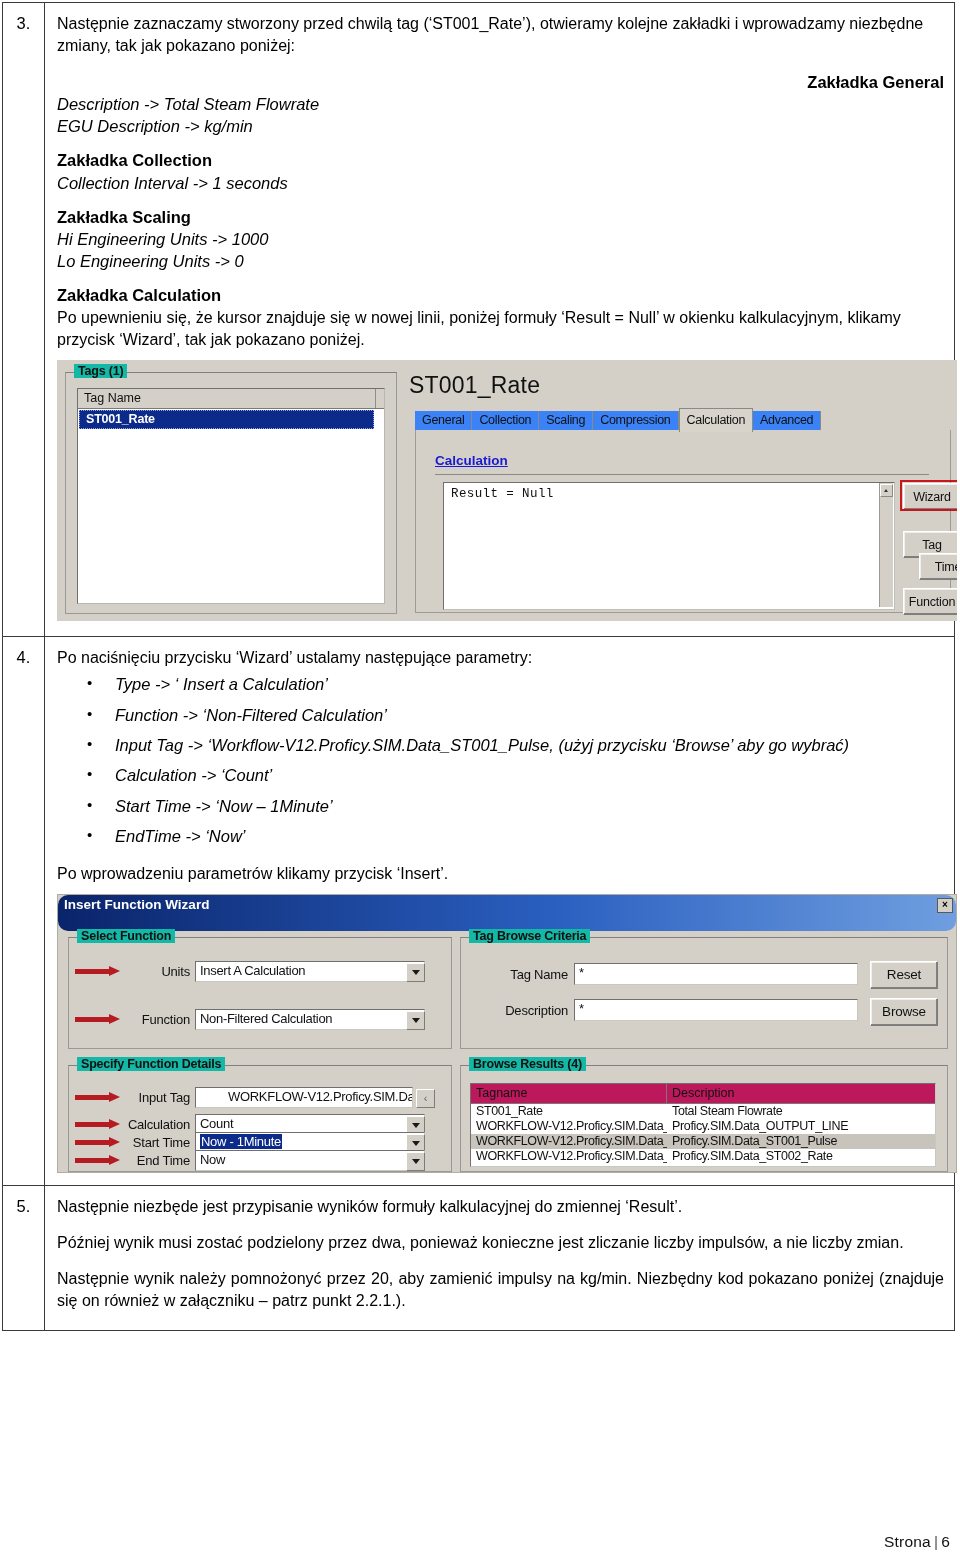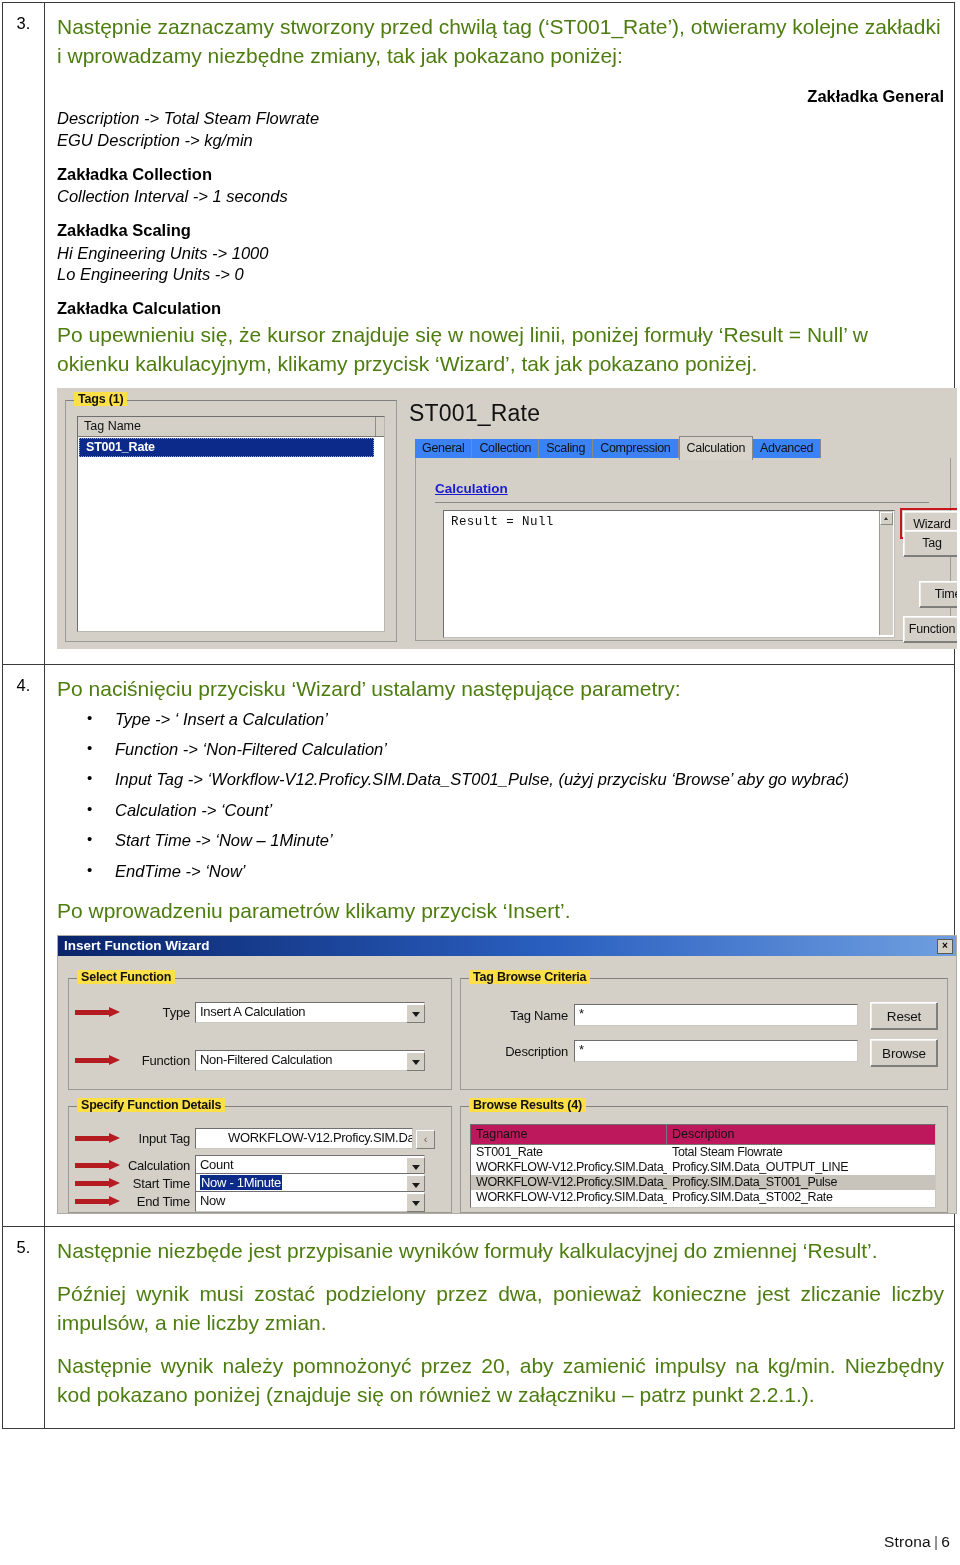--- a/index.html
+++ b/index.html
@@ -37,24 +37,24 @@
     font-weight: 400;
     padding-top: 11px;
     color: #000;
   }
   td.body-cell {
     padding: 10px 10px 12px 12px;
   }
 
   
   .para {
-    font-size: 21px;
+    font-size: 16px;
     line-height: 1.38;
     margin: 0 0 2px 0;
-    color: #4d7c0f;
+    color: #000000;
   }
   .para.justified { text-align: justify; }
   .heading {
     font-size: 16.5px;
     font-weight: bold;
     margin: 11px 0 1px 0;
     line-height: 1.35;
   }
   .heading.first { margin-top: 14px; text-align: right; }
   .ital {
@@ -103,21 +103,21 @@
   }
   .grp {
     position: absolute;
     border: 1.4px solid #9a9a94;
     border-top-color: #808080;
   }
   .grp-title {
     position: absolute;
     top: -9px;
     left: 8px;
-    background: #fde047;
+    background: #14b8a6;
     padding: 0 4px;
     font-size: 12.5px;
     font-weight: bold;
     color: #111;
     letter-spacing: -0.2px;
   }
   .listbox {
     position: absolute;
     background: #ffffff;
     border: 1.5px solid #6f6f6f;
@@ -267,28 +267,29 @@
     width: 900px;
     height: 279px;
     margin: 9px 0 0 0;
     background: #d4d0c8;
     border: 1px solid #b0aca4;
     box-sizing: border-box;
   }
   .titlebar {
     position: absolute;
     left: 0; top: 0; right: 0;
-    height: 20px;
+    height: 36px;
     background: linear-gradient(to right, #0a246a 0%, #2a5fc0 55%, #6f9fe0 100%);
     color: #ffffff;
     font-size: 13.5px;
     font-weight: bold;
     line-height: 20px;
     padding-left: 6px;
     box-sizing: border-box;
+    border-radius: 10px;
   }
   .titlebar .close-x {
     position: absolute;
     right: 3px; top: 3px;
     width: 14px; height: 13px;
     background: #d4d0c8;
     border: 1px solid #5a5a54;
     color: #000;
     font-size: 10px;
     font-weight: bold;
@@ -469,21 +470,21 @@
 
         <div class="calc-box" style="left:386px; top:122px; width:450px; height:126px;">
           <div class="calc-text">Result = Null</div>
         </div>
         <div class="vscroll" style="left:822px; top:123px; height:124px;">
           <div class="arrow-up"></div>
         </div>
 
         <div class="btn3d" style="left:846px; top:123px; width:56px; height:25px;">Wizard</div>
         <div class="redbox" style="left:843px; top:120px; width:62px; height:31px;"></div>
-        <div class="btn3d" style="left:846px; top:142px; width:56px; height:25px;">Tag</div>
+        <div class="btn3d" style="left:846px; top:171px; width:56px; height:25px;">Tag</div>
         <div class="btn3d" style="left:846px; top:193px; width:56px; height:25px;margin-left:16px;">Time</div>
         <div class="btn3d" style="left:846px; top:228px; width:56px; height:25px;">Function</div>
       </div>
 
     </td>
   </tr>
 
   <tr>
     <td class="num-cell">4.</td>
     <td class="body-cell">
@@ -505,21 +506,21 @@
       <div class="shot" id="shot-wizard">
 
         <div class="titlebar">
           <span>Insert Function Wizard</span>
           <span class="close-x">×</span>
         </div>
 
         <div class="grp" style="left:10px; top:42px; width:382px; height:110px;">
           <span class="grp-title">Select Function</span>
         </div>
-        <div class="wlabel" style="left:70px; top:69px; width:62px;">Type</div>
+        <div class="wlabel" style="left:70px; top:69px; width:62px;">Units</div>
         <div class="field" style="left:137px; top:66px; width:230px; height:21px;">Insert A Calculation</div>
         <div class="ddbtn" style="left:348px; top:68px; height:17px;"></div>
         <div class="arrow-red" style="left:17px; top:71px; width:46px;">
           <div class="shaft" style="width:35px;"></div>
               <div class="head" style="left:34px;"></div>
         </div>
 
         <div class="wlabel" style="left:60px; top:117px; width:72px;">Function</div>
         <div class="field" style="left:137px; top:114px; width:230px; height:21px;">Non-Filtered Calculation</div>
         <div class="ddbtn" style="left:348px; top:116px; height:17px;"></div>

